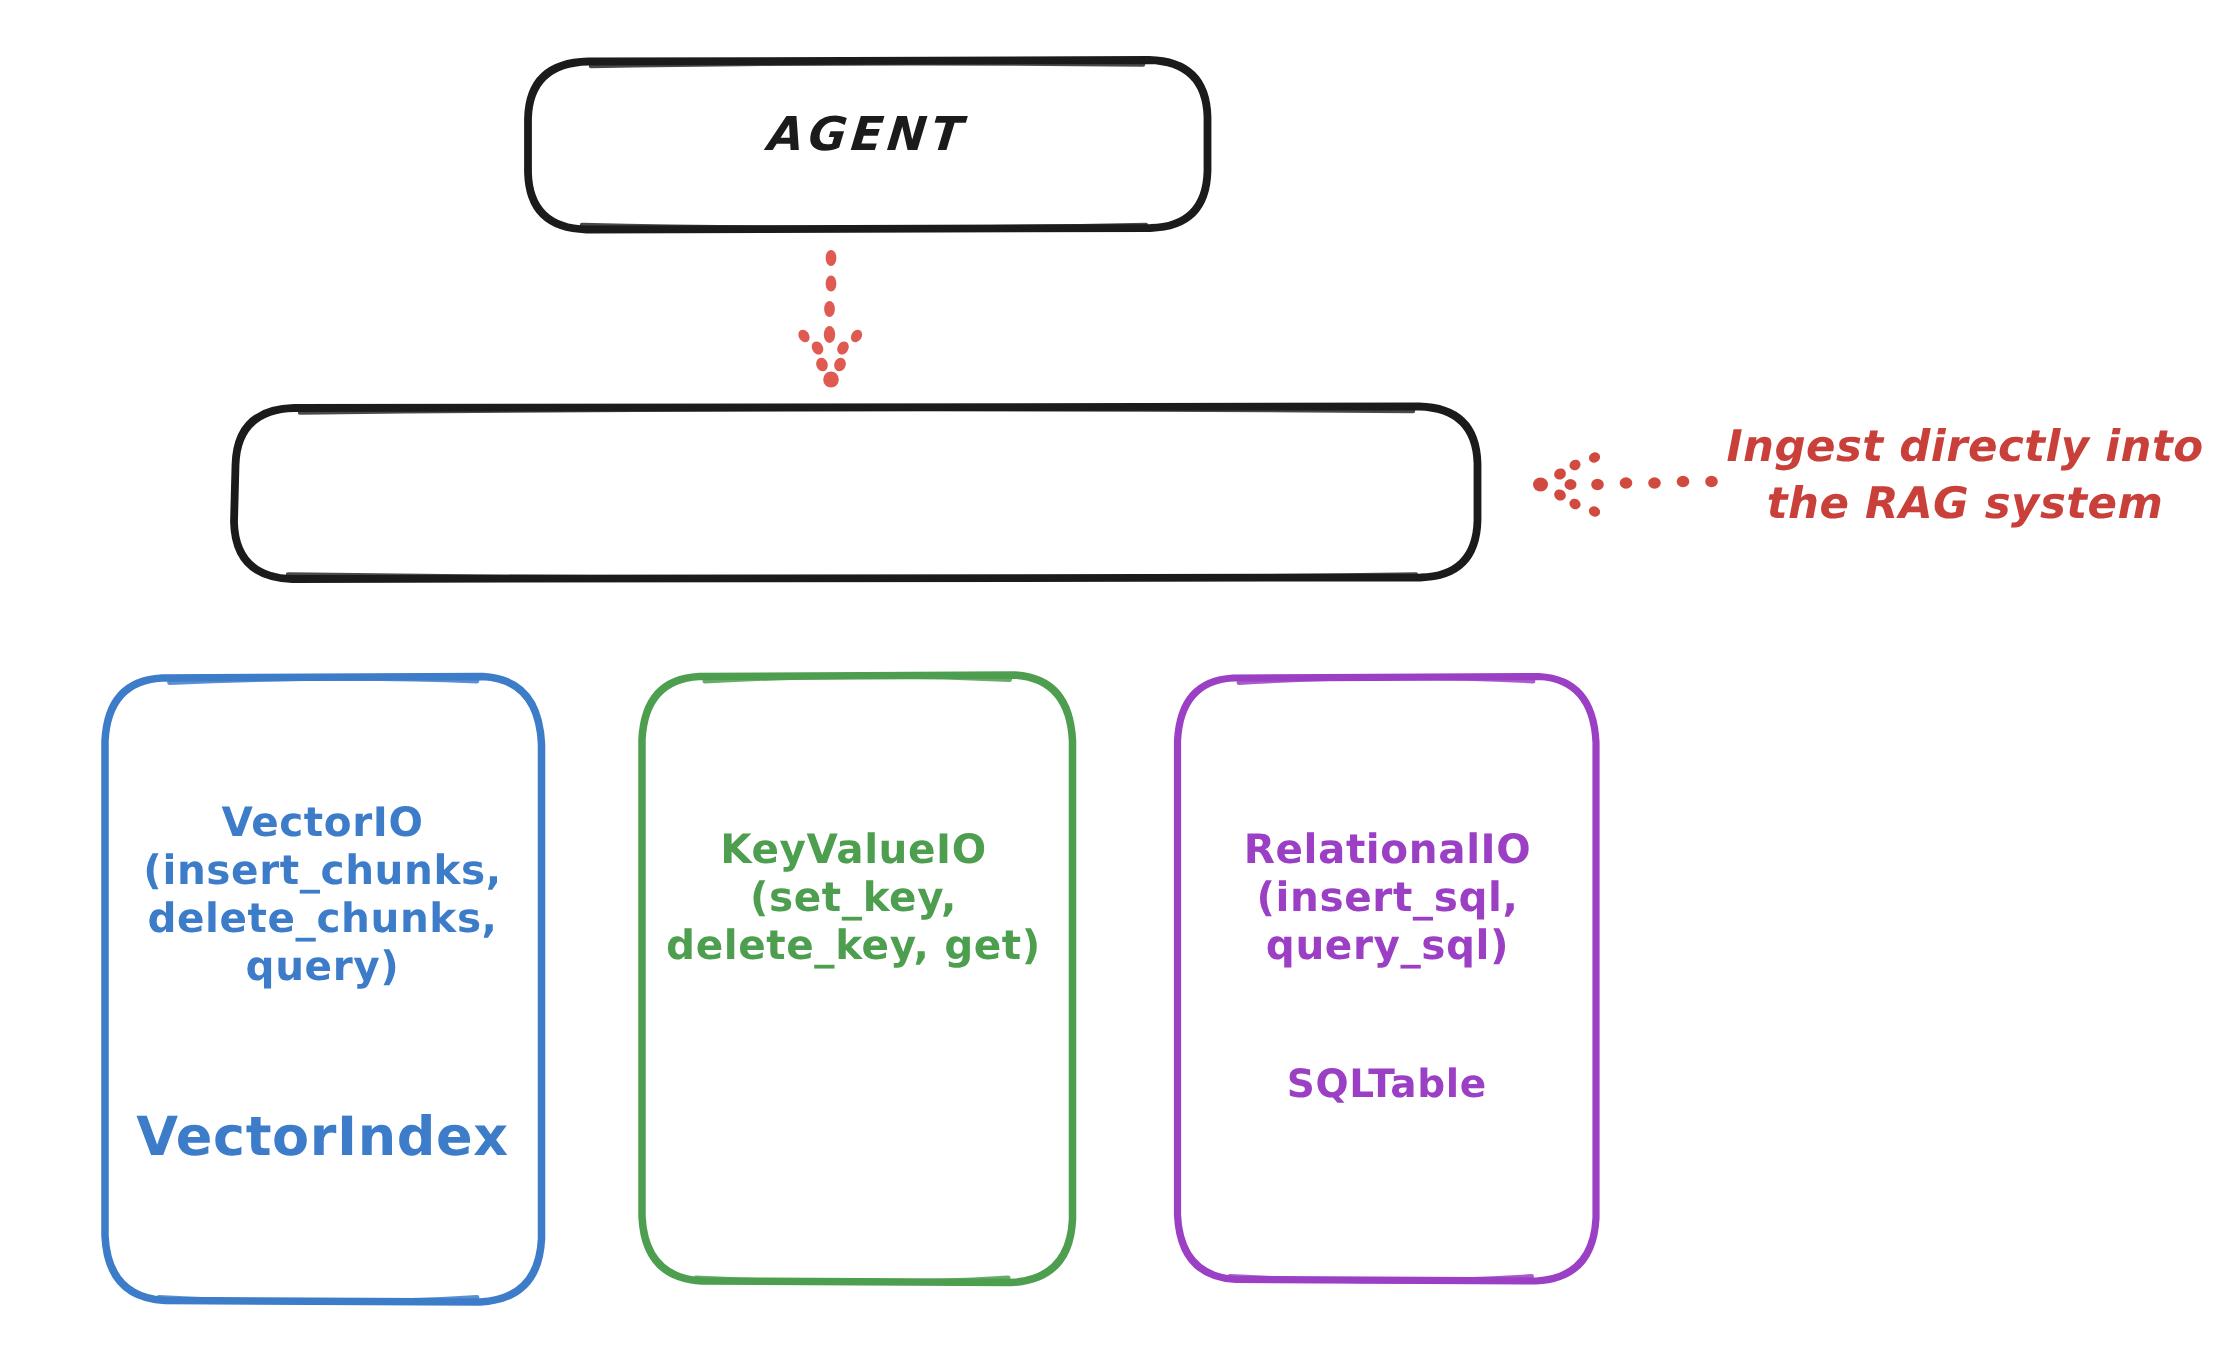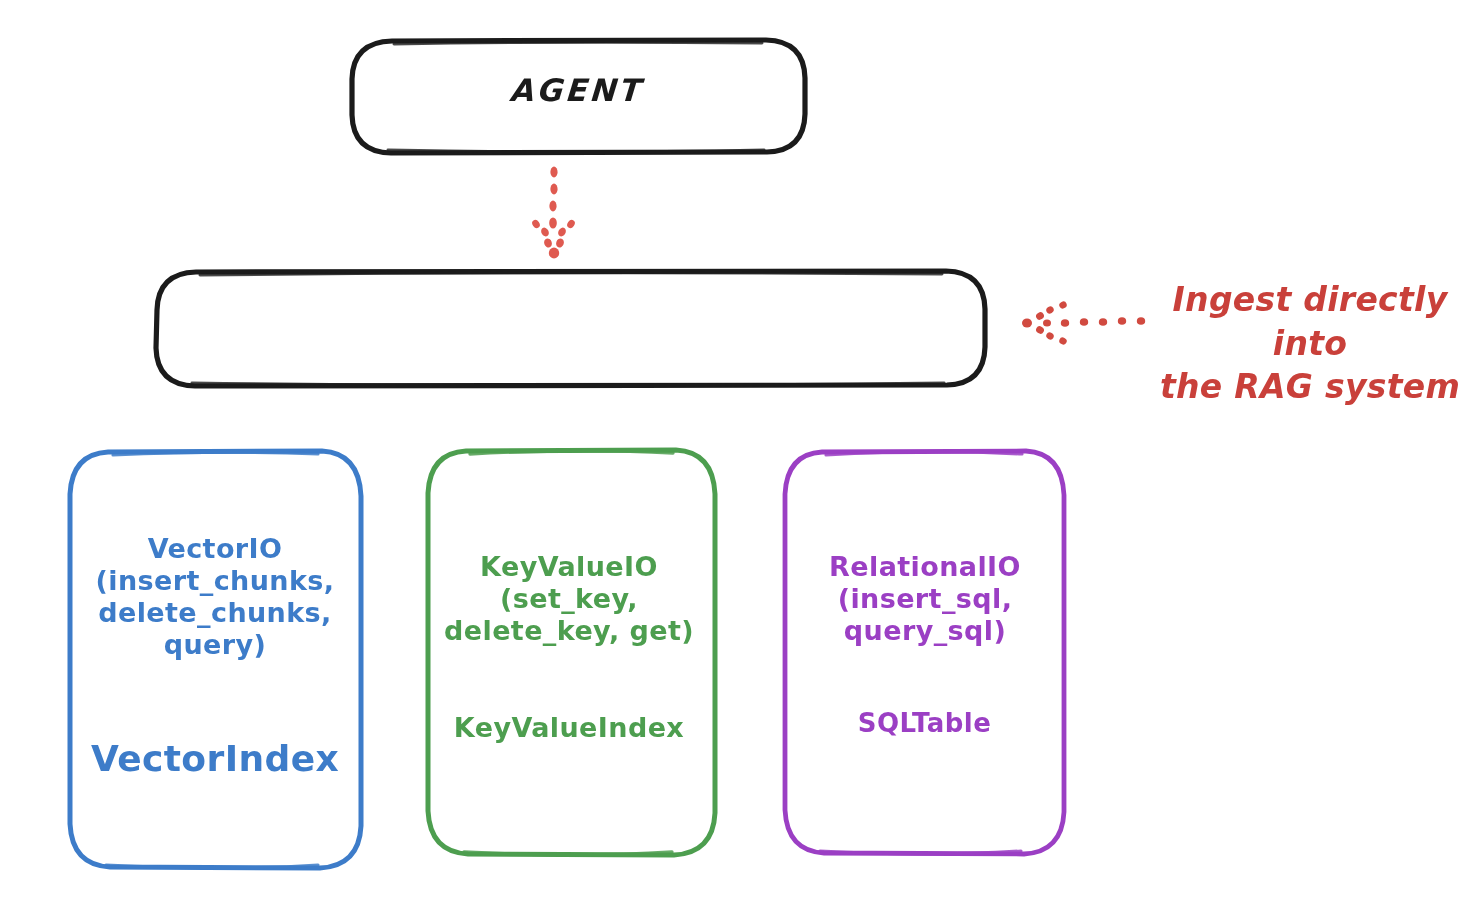--- a/index.html
+++ b/index.html
@@ -99,21 +99,21 @@
     top: 708px;
     width: 281px;
     font-size: 26px;
     color: #9b3fc4;
   }
   #annotation-text {
     position: absolute;
     left: 1140px;
     top: 278px;
     width: 340px;
-    font-size: 33px;
+    font-size: 29px;
     font-weight: 600;
     font-style: italic;
     line-height: 1.32;
     color: #c9403a;
     text-align: center;
     white-space: pre-line;
     font-family: "DejaVu Sans", sans-serif;
     letter-spacing: 0.3px;
   }
 </style>
@@ -195,21 +195,20 @@
 
   <div class="node-label col-label" id="vectorio-methods">VectorIO
 (insert_chunks,
 delete_chunks,
 query)</div>
   <div class="node-label col-label" id="vectorio-index">VectorIndex</div>
 
   <div class="node-label col-label" id="keyvalueio-methods">KeyValueIO
 (set_key,
 delete_key, get)</div>
-  <div class="node-label col-label" id="keyvalueio-index">KeyValueIndex</div>
 
   <div class="node-label col-label" id="relationalio-methods">RelationalIO
 (insert_sql,
 query_sql)</div>
   <div class="node-label col-label" id="relationalio-index">SQLTable</div>
 
   <div id="annotation-text">Ingest directly into
 the RAG system</div>
 
 </div>

